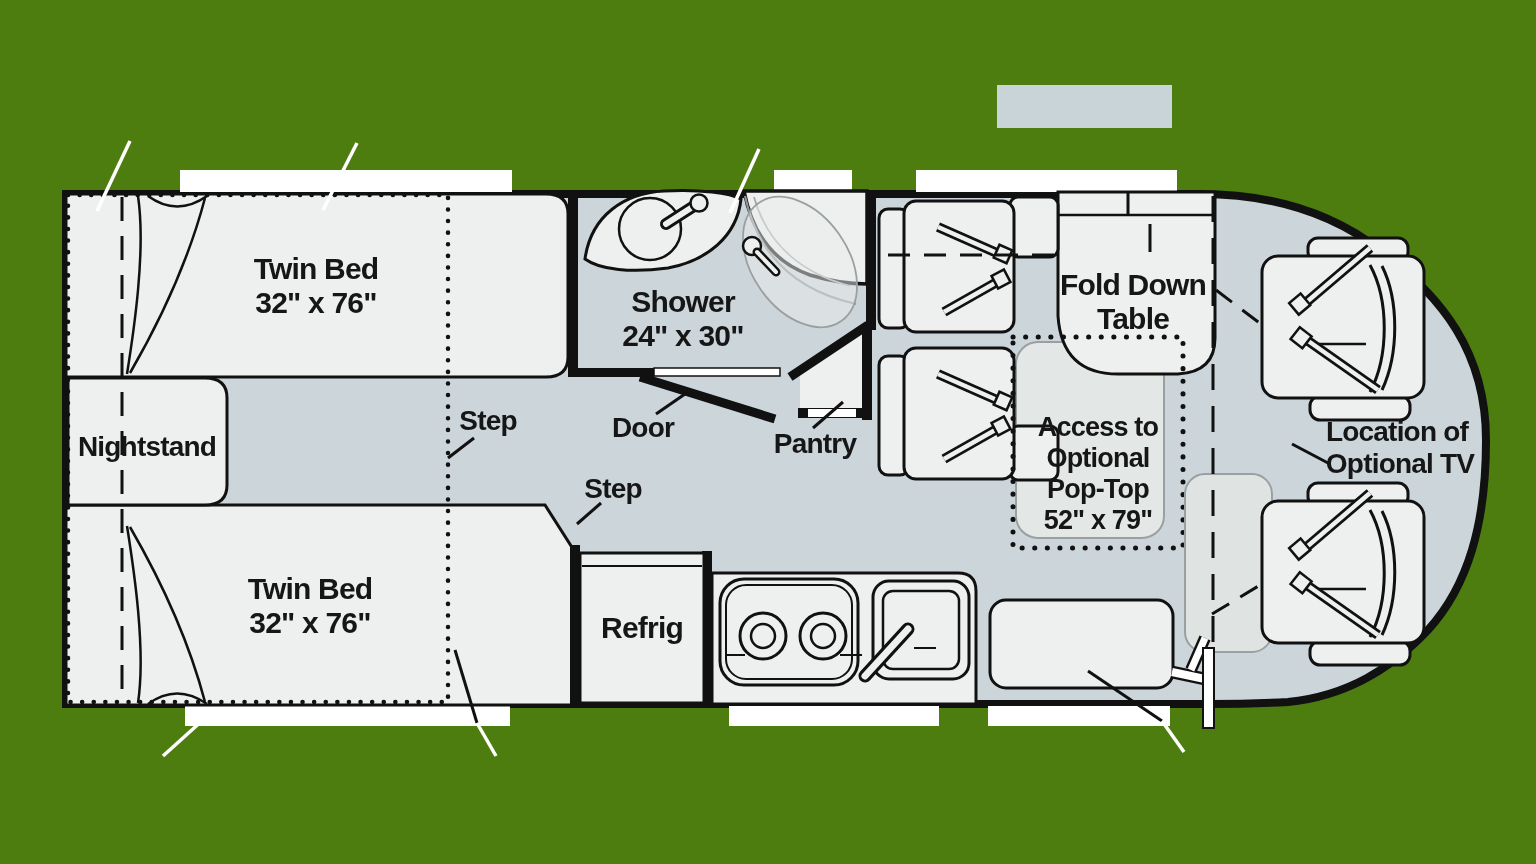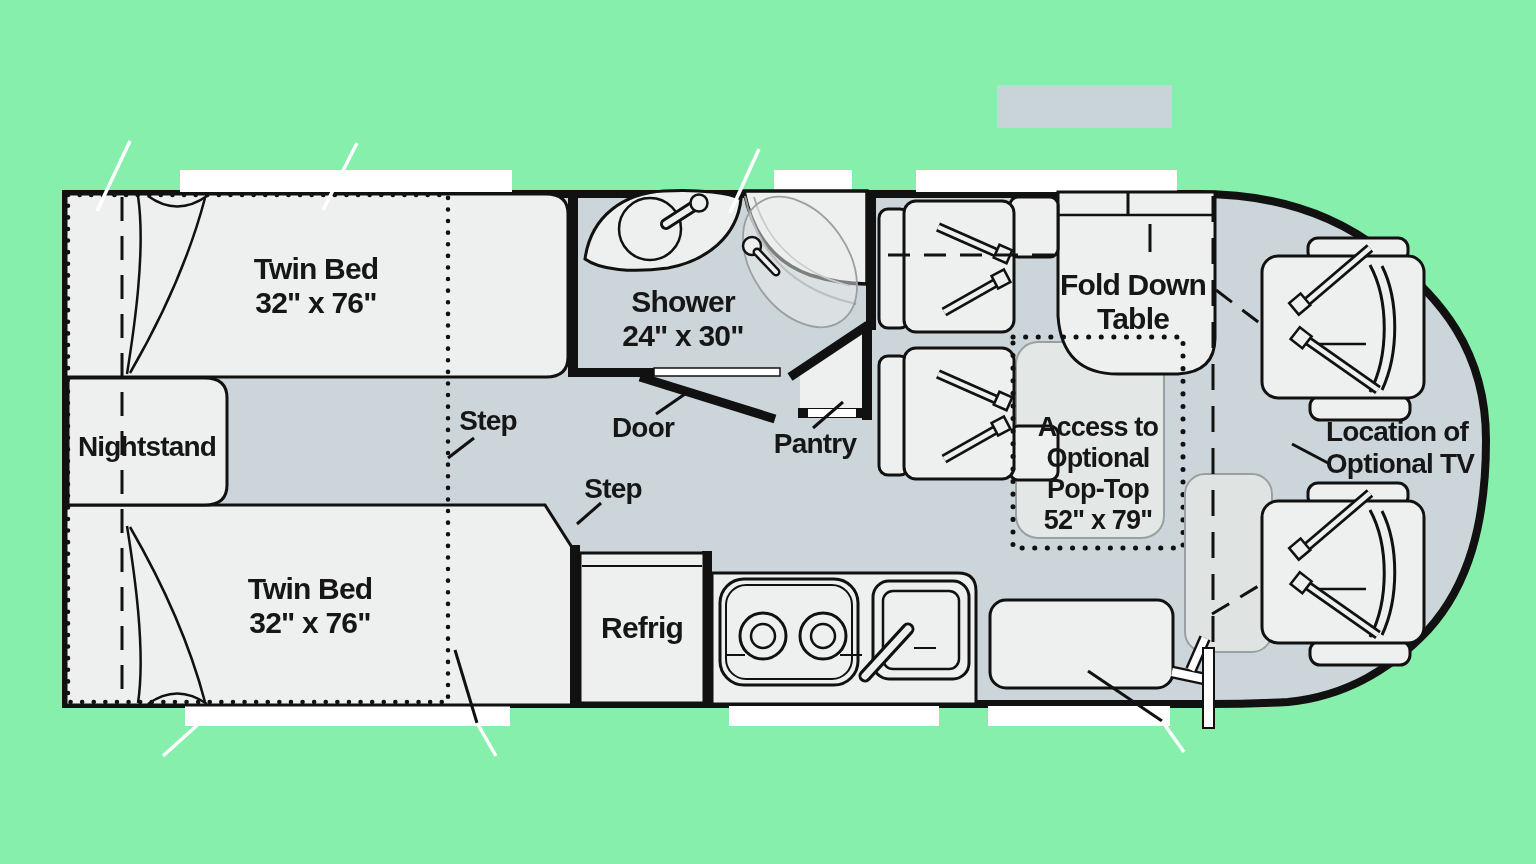--- a/index.html
+++ b/index.html
@@ -1,16 +1,16 @@
 <!DOCTYPE html>
 <html><head>
 <meta charset="utf-8">
 <style>
   html,body{margin:0;padding:0;background:#000;}
-  .stage{position:relative;width:1536px;height:864px;background:#86efac;overflow:hidden;
+  .stage{position:relative;width:1536px;height:864px;background:#4d7c0f;overflow:hidden;
          font-family:"Liberation Sans", sans-serif;}
   svg{display:block;}
   text{font-family:"Liberation Sans", sans-serif;font-weight:700;fill:#161616;
        letter-spacing:-0.8px;text-anchor:middle;}
   .t30{font-size:30px;} .t28{font-size:28px;} .t27{font-size:27px;}
 </style>
 </head>
 <body>
 
 <div class="stage">

